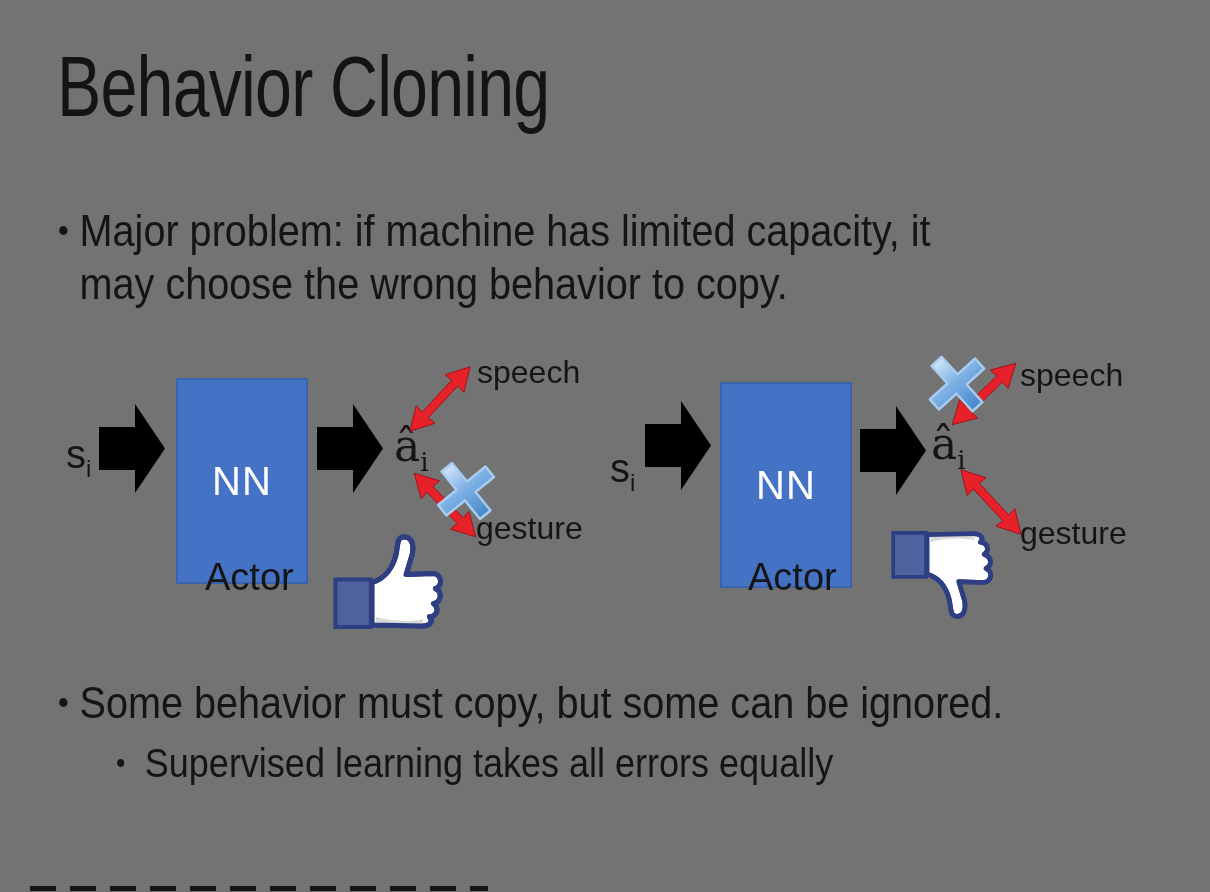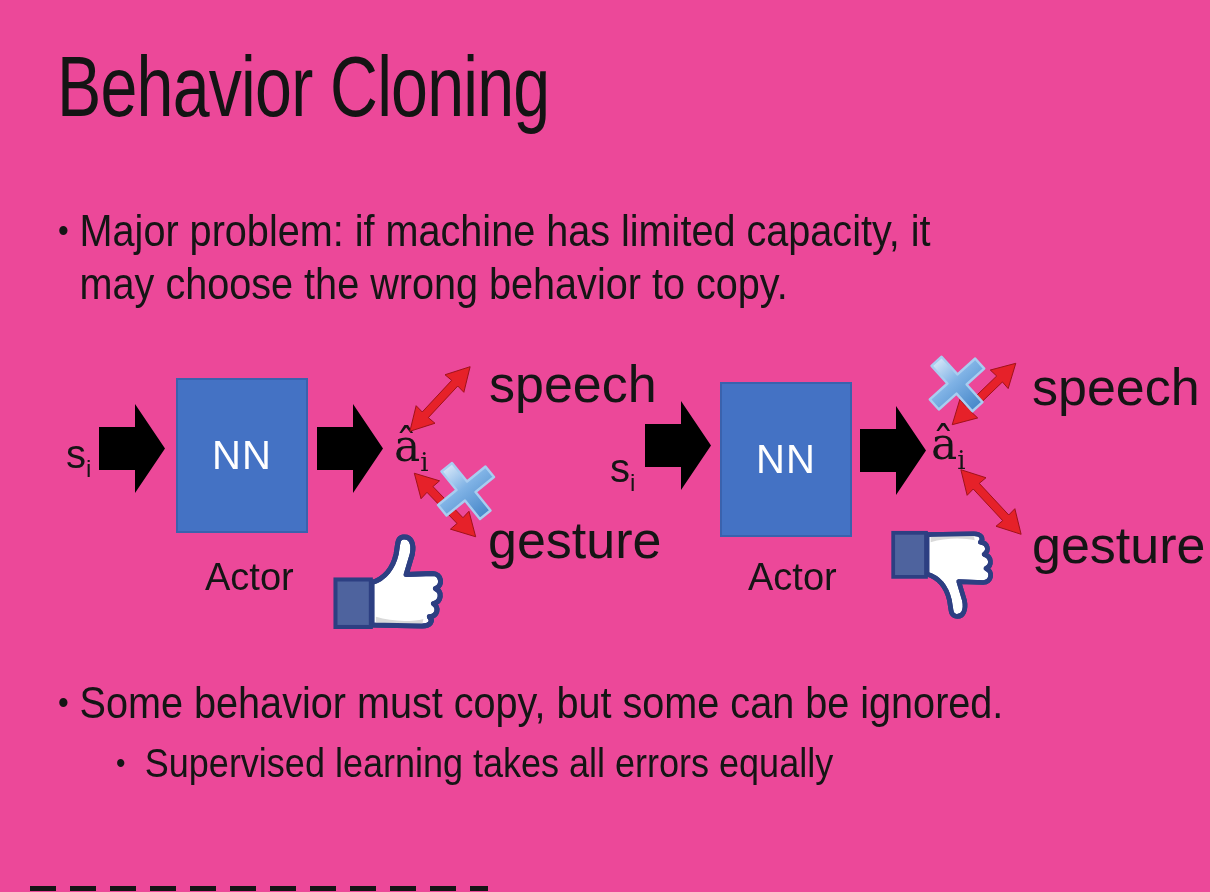--- a/index.html
+++ b/index.html
@@ -1,17 +1,17 @@
 <!DOCTYPE html>
 <html><head>
 <meta charset="utf-8">
 <style>
   html,body{margin:0;padding:0;background:#ffffff;}
   .slide{
-    position:relative;width:1210px;height:892px;background:#ec4899;overflow:hidden;
+    position:relative;width:1210px;height:892px;background:#737373;overflow:hidden;
     font-family:"Liberation Sans",sans-serif;color:#151515;
   }
   .title{
     position:absolute;left:57px;top:40px;margin:0;font-size:85px;font-weight:400;
     letter-spacing:-1px;line-height:1.1;color:#141414;white-space:nowrap;
     transform:scaleX(.78);transform-origin:left top;
   }
   
   .bullet{position:absolute;display:flex;transform:scaleX(.9);transform-origin:left top;}
   .bullet .marker{display:inline-block;}
@@ -19,28 +19,28 @@
   .b1{left:58px;top:204px;font-size:44px;line-height:53px;}
   .b1 .marker{width:24px;font-size:34px;line-height:53px;}
   .b2{left:58px;top:676px;font-size:44px;line-height:53px;}
   .b2 .marker{width:24px;font-size:34px;line-height:53px;}
   .b3{left:116px;top:738px;font-size:40px;line-height:50px;}
   .b3 .marker{width:32px;font-size:30px;line-height:50px;}
   
   .d-s{position:absolute;font-size:40px;white-space:nowrap;margin-left:22px;}
   .d-s sub{font-size:24px;}
   .blk{position:absolute;width:68px;height:97px;}
-  .nnbox{position:absolute;width:132px;height:155px;background:#4472C4;border:2px solid #3a62ad;
+  .nnbox{position:absolute;width:132px;height:206px;background:#4472C4;border:2px solid #3a62ad;
          box-sizing:border-box;display:flex;align-items:center;justify-content:center;
          color:#ffffff;font-size:40px;letter-spacing:1px;}
   .ahat{position:absolute;font-family:"DejaVu Serif",serif;font-size:44px;white-space:nowrap;}
   .ahat sub{font-size:26px;}
   .redarrow{position:absolute;width:92px;height:28px;}
   .cross{position:absolute;width:60px;height:62px;z-index:3;}
-  .alabel{position:absolute;font-size:52px;white-space:nowrap;margin-left:12px;}
+  .alabel{position:absolute;font-size:32px;white-space:nowrap;}
   .actor{position:absolute;font-size:38px;white-space:nowrap;margin-left:8px;}
   .thumb{position:absolute;}
   
   .d1-s{left:44px;top:432px;}
   .d1-a1{left:99px;top:400px;}
   .d1-box{left:176px;top:378px;}
   .d1-a2{left:317px;top:400px;}
   .d1-ahat{left:394px;top:420px;}
   .d1-spa{left:394px;top:385px;transform:rotate(-47deg);}
   .d1-speech{left:477px;top:354px;}

